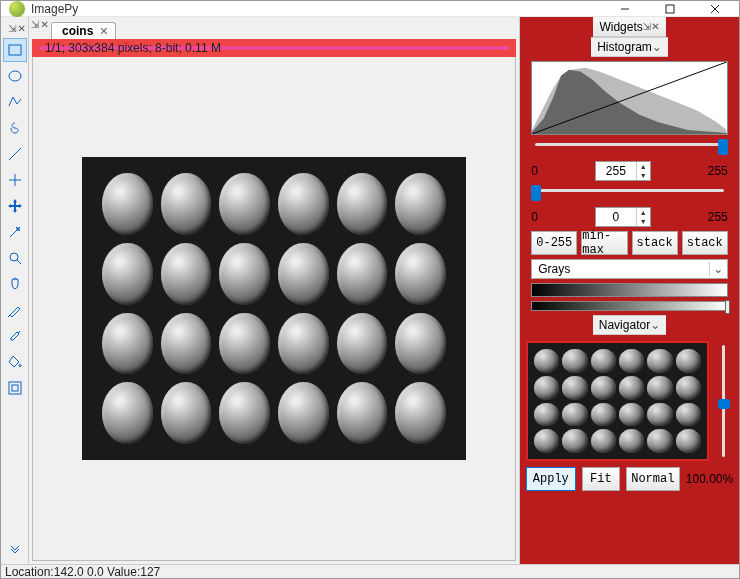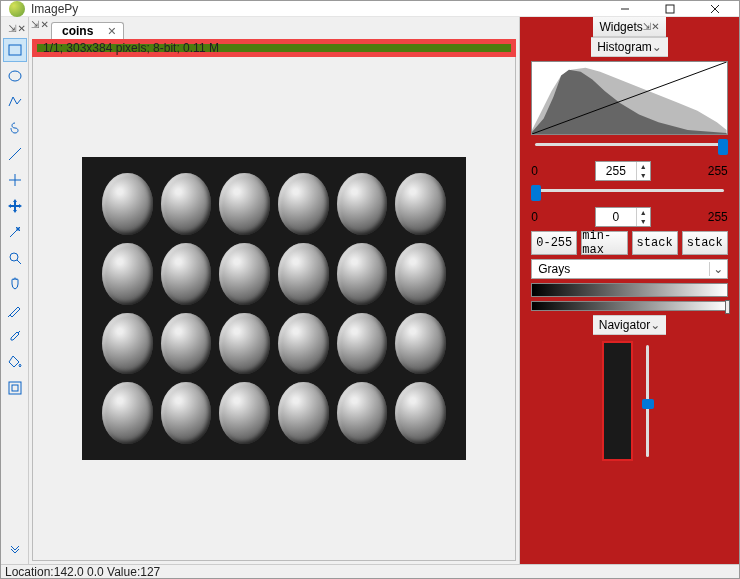--- a/index.html
+++ b/index.html
@@ -16,23 +16,23 @@
   .toolbar-left { width: 28px; background: #f0f0f0; border-right: 1px solid #ccc; display: flex; flex-direction: column; align-items: center; padding-top: 2px; }
   .toolbar-head { height: 18px; width: 100%; display: flex; align-items: center; justify-content: flex-end; padding-right: 2px; gap: 1px; }
   .pin { font-size: 10px; color: #555; }
   .closex { font-size: 10px; color: #555; }
   .tool-btn { width: 24px; height: 24px; margin: 1px 0; display: flex; align-items: center; justify-content: center; color: #0b62c4; border: 1px solid transparent; }
   .tool-btn.active { background: #cde6f7; border: 1px solid #7ab6e8; }
   .toolbar-spacer { flex: 1; }
   .canvas-area { flex: 1; display: flex; flex-direction: column; background: #f0f0f0; min-width: 0; }
   .tab-row { height: 22px; display: flex; align-items: flex-end; padding-left: 22px; background: #f0f0f0; position: relative; }
   .tab-pin { position: absolute; left: 2px; top: 2px; display: flex; gap: 1px; }
-  .tab { background: #fff; border: 1px solid #aaa; border-bottom: none; border-radius: 3px 3px 0 0; padding: 1px 6px 1px 10px; display: flex; align-items: center; gap: 14px; font-weight: bold; }
+  .tab { background: #fff; border: 1px solid #aaa; border-bottom: none; border-radius: 3px 3px 0 0; padding: 1px 6px 1px 10px; display: flex; align-items: center; gap: 6px; font-weight: bold; }
   .tab .tab-x { font-weight: normal; color: #666; font-size: 11px; }
-  .info-row { height: 18px; background: #4d7c0f; border: 5px solid #ef4444; margin: 0 3px; padding: 0 6px; display: flex; align-items: center; color: #222; }
+  .info-row { height: 18px; background: #ec4899; border: 7px solid #ef4444; margin: 0 3px; padding: 0 6px; display: flex; align-items: center; color: #222; }
   .viewport { flex: 1; background: #f0f0f0; margin: 0 3px 3px 3px; border: 1px solid #bbb; border-top: none; display: flex; align-items: center; justify-content: center; position: relative; overflow: hidden; }
   .coin-img { width: 384px; height: 303px; background: #1a1a1a; display: grid; grid-template-columns: repeat(6, 1fr); grid-template-rows: repeat(4, 1fr); gap: 8px; padding: 16px 20px; }
   .coin { border-radius: 50%; background: radial-gradient(circle at 35% 30%, #eee 5%, #bbb 30%, #888 55%, #555 80%, #333); box-shadow: inset -2px -2px 4px rgba(0,0,0,.6), inset 2px 2px 3px rgba(255,255,255,.4); }
   .right-panel { width: 220px; background: #b91c1c; border-left: 1px solid #ccc; display: flex; flex-direction: column; align-items: center; }
   .panel-title { height: 20px; background: linear-gradient(#f8f8f8,#e8e8e8); border-bottom: 1px solid #ccc; display: flex; align-items: center; padding: 0 6px; font-weight: normal; }
   .panel-title .spacer { flex: 1; }
   .section-head { height: 20px; background: #f0f0f0; border-top: 1px solid #ccc; border-bottom: 1px solid #ccc; display: flex; align-items: center; padding: 0 6px; }
   .section-head .chev { color: #555; }
   .histogram-body { padding: 4px 6px; display: flex; flex-direction: column; gap: 4px; }
   .hist-canvas { width: 100%; height: 74px; border: 1px solid #888; background: #fff; }
@@ -326,20 +326,26 @@
               <div class="coin"></div>
               <div class="coin"></div>
               <div class="coin"></div>
               <div class="coin"></div>
           </div>
           <div class="nav-vslider">
             <div class="vtrack"></div>
             <div class="vthumb" style="top:48%"></div>
           </div>
         </div>
+        <div class="zoom-row">
+          <div class="btn primary" style="flex:0 0 50px">Apply</div>
+          <div class="btn" style="flex:0 0 38px">Fit</div>
+          <div class="btn" style="flex:0 0 54px">Normal</div>
+          <span class="zoom-label">100.00%</span>
+        </div>
       </div>
     </div>
   </div>
 
   <div class="statusbar">
     <span>Location:142.0 0.0  Value:127</span>
   </div>
 </div>
 
 </body></html>

